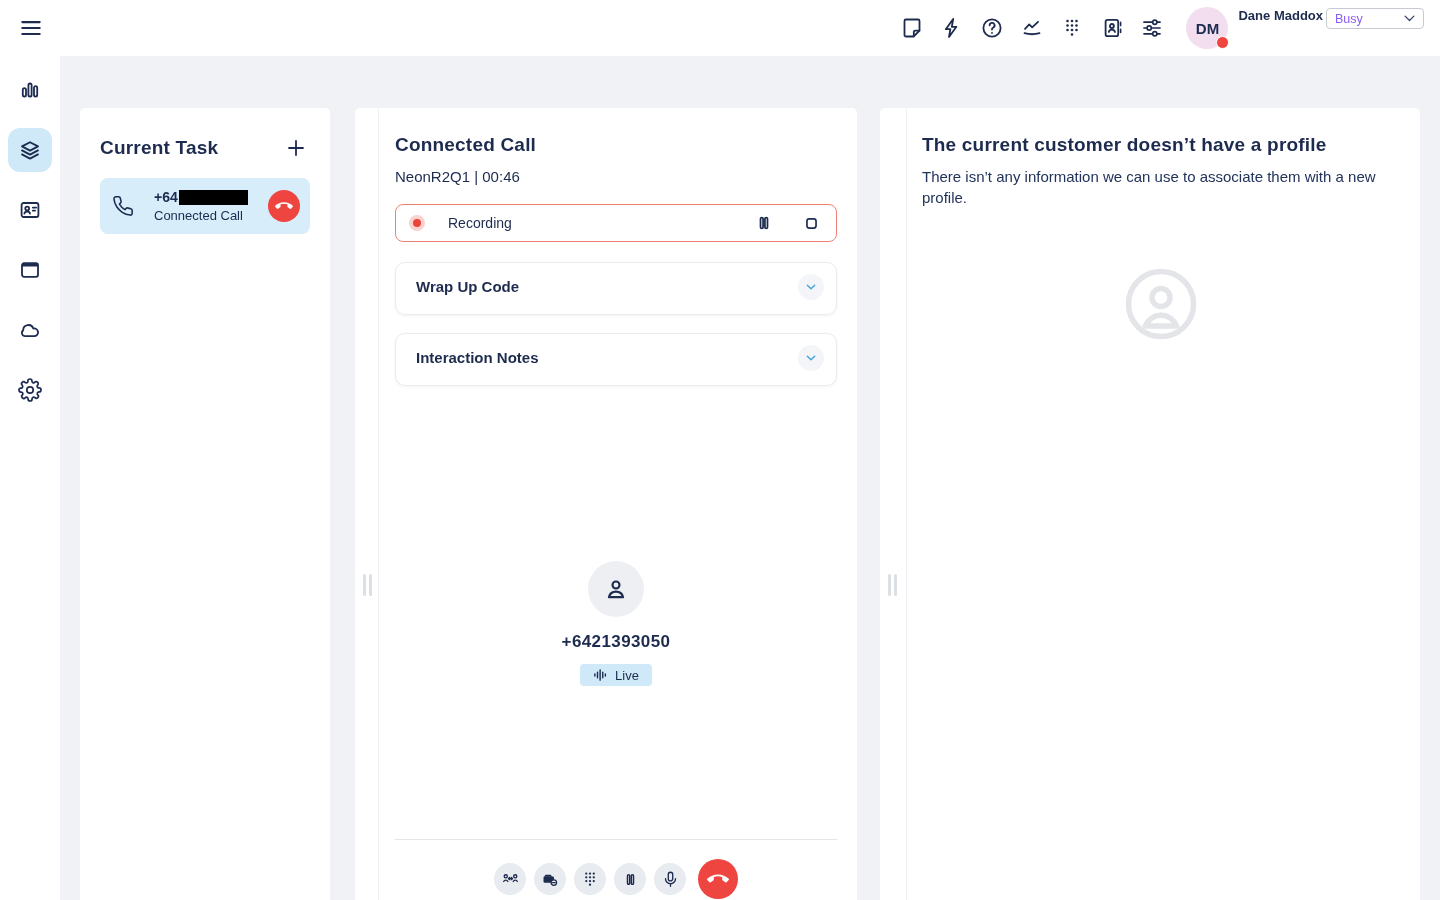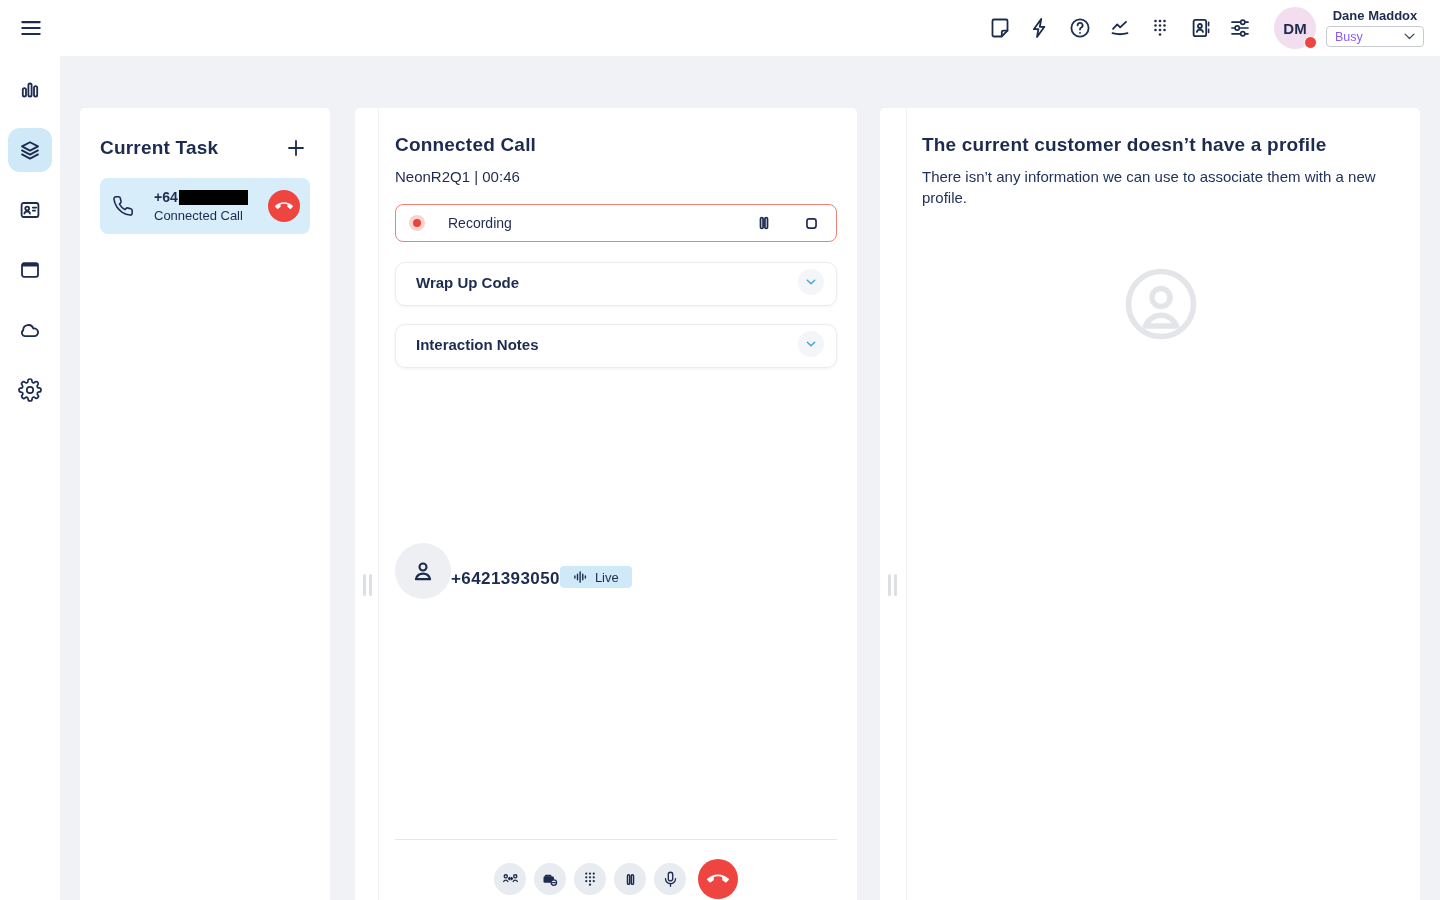--- a/index.html
+++ b/index.html
@@ -17,21 +17,21 @@
     display:flex;align-items:center;z-index:3;box-sizing:border-box;padding-right:16px;}
   .hamburger{margin-left:18px;background:none;border:none;color:#1d2b4f;padding:0;width:28px;height:28px;}
   .topbar-right{margin-left:auto;display:flex;align-items:center;}
   .tb-btn{width:40px;height:40px;background:none;border:none;color:#1d2b4f;
     display:flex;align-items:center;justify-content:center;padding:0;}
   .user-block{display:flex;align-items:flex-start;gap:10px;margin-left:14px;}
   .avatar{width:42px;height:42px;border-radius:50%;background:#f2deef;position:relative;
     display:flex;align-items:center;justify-content:center;font-size:15px;font-weight:bold;}
   .status-dot{position:absolute;right:-1px;bottom:0;width:11px;height:11px;border-radius:50%;
     background:#ee4540;border:1.5px solid #fff;}
-  .user-meta{display:flex;flex-direction:column;gap:3px;padding-top:1px;text-align:center;}
+  .user-meta{display:flex;flex-direction:row;gap:3px;padding-top:1px;}
   .user-name{font-size:13px;font-weight:bold;}
   .status-select{display:flex;align-items:center;justify-content:space-between;width:98px;height:21px;
     border:1px solid #c7cbd1;border-radius:4px;padding:0 8px;font-size:12.5px;background:#fff;color:#8b5cf6;box-sizing:border-box;}
 
   
   .sidebar{position:absolute;left:0;top:0;bottom:0;width:60px;background:#fff;z-index:2;
     display:flex;flex-direction:column;align-items:center;padding-top:68px;gap:16px;box-sizing:border-box;}
   .sb-btn{width:44px;height:44px;border-radius:12px;background:none;border:none;color:#1d2b4f;
     display:flex;align-items:center;justify-content:center;padding:0;}
   .sb-btn.active{background:#cfe9f8;}
@@ -67,28 +67,28 @@
   
   .p2-content{padding:26px 20px 0 40px;box-sizing:border-box;height:100%;display:flex;flex-direction:column;}
   .session{margin-top:12px;font-size:15px;}
   .rec-bar{margin-top:19px;height:38px;border:1px solid #ef8076;border-radius:8px;flex:none;
     display:flex;align-items:center;gap:23px;padding:0 13px;box-sizing:border-box;}
   .rec-halo{width:16px;height:16px;border-radius:50%;background:#fad2ce;display:flex;align-items:center;justify-content:center;flex:none;}
   .rec-halo i{width:8px;height:8px;border-radius:50%;background:#e8443a;display:block;}
   .rec-label{font-size:14px;flex:1;}
   .rec-btn{background:none;border:none;color:#1d2b4f;width:24px;height:24px;padding:0;
     display:flex;align-items:center;justify-content:center;}
-  .collapse-card{height:44px;border:1px solid #e9ebef;border-radius:10px;flex:none;
+  .collapse-card{height:53px;border:1px solid #e9ebef;border-radius:10px;flex:none;
     box-shadow:0 1px 3px rgba(20,30,60,.06);display:flex;align-items:center;justify-content:space-between;
     padding:0 12px 4px 20px;box-sizing:border-box;cursor:pointer;}
   .cc-1{margin-top:20px;}.cc-2{margin-top:18px;}
   .collapse-label{font-size:15px;font-weight:bold;}
   .chev-wrap{width:26px;height:26px;border-radius:50%;background:#f3f5f8;color:#44a5da;
     display:flex;align-items:center;justify-content:center;}
-  .call-center{margin-top:175px;display:flex;flex-direction:row;align-items:center;}
+  .call-center{margin-top:175px;display:flex;flex-direction:column;align-items:center;}
   .big-avatar{width:56px;height:56px;border-radius:50%;background:#edeff2;color:#1d2b4f;
     display:flex;align-items:center;justify-content:center;}
   .caller-number{margin-top:15px;font-size:17px;font-weight:bold;letter-spacing:.4px;}
   .live-badge{margin-top:12px;height:22px;background:#cfe9f8;border-radius:4px;
     display:flex;align-items:center;gap:7px;padding:0 13px;font-size:13px;}
   .p2-hr{position:absolute;left:40px;right:20px;bottom:74px;height:1px;background:#e4e6ea;}
   .controls{position:absolute;left:40px;right:20px;bottom:15px;
     display:flex;align-items:center;justify-content:center;gap:8px;}
   .ctl{width:32px;height:32px;border-radius:50%;background:#e8ebef;color:#1d2b4f;border:none;
     display:flex;align-items:center;justify-content:center;padding:0;}

